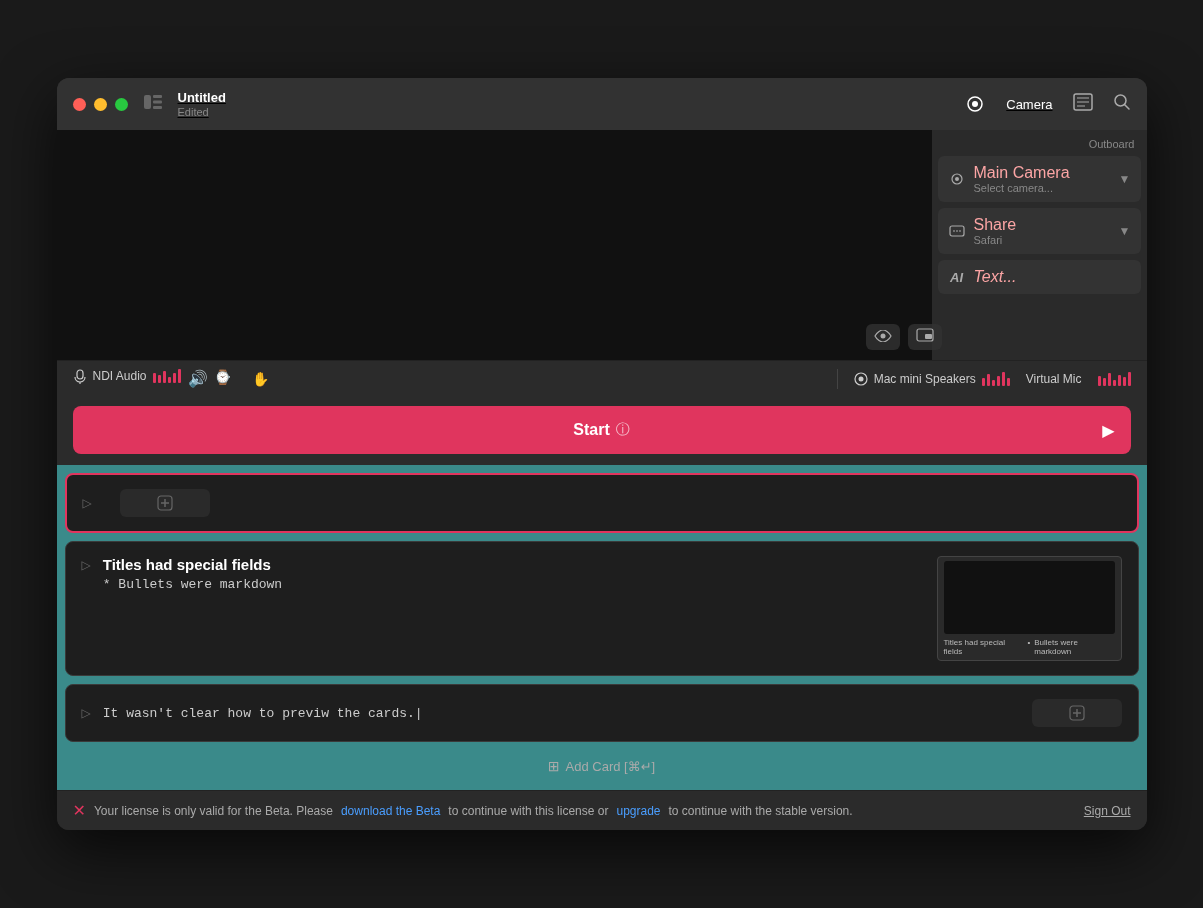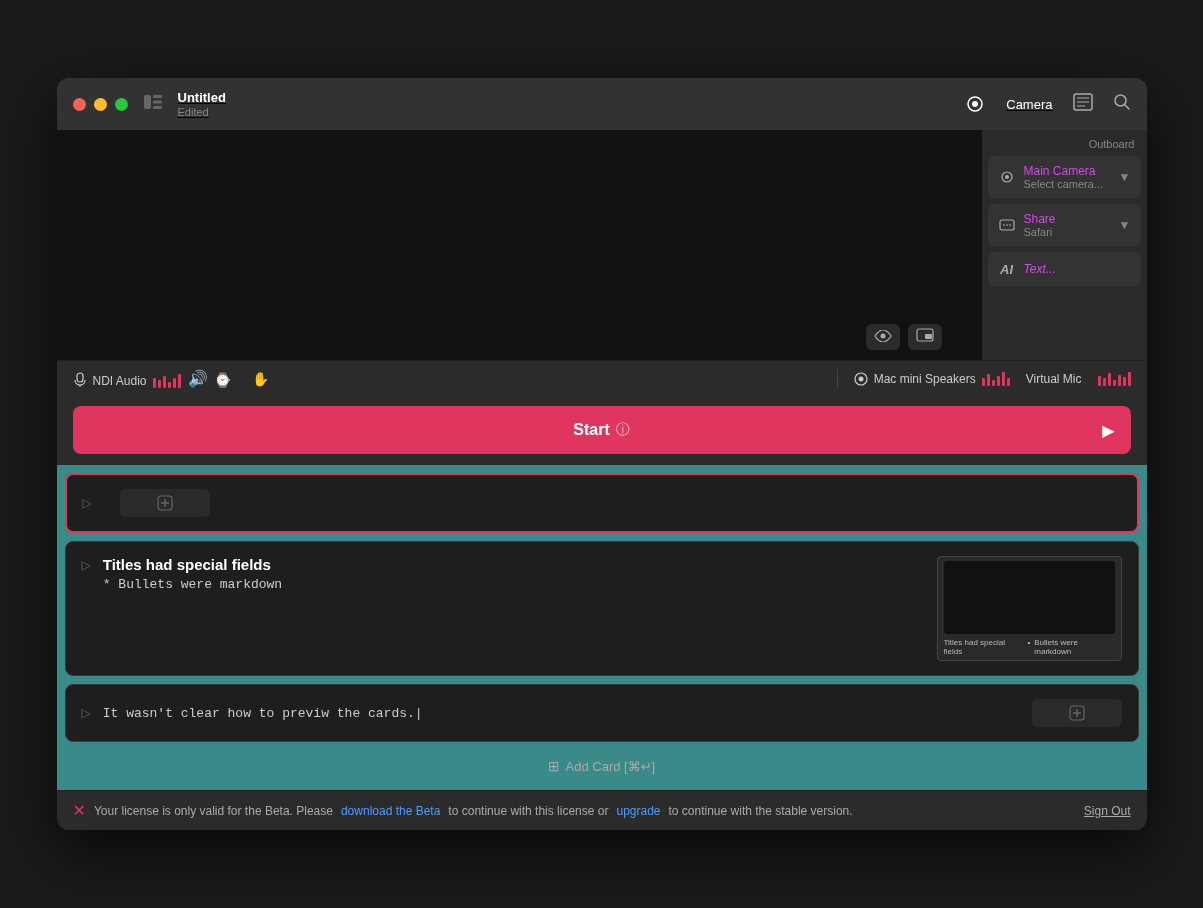--- a/index.html
+++ b/index.html
@@ -87,21 +87,21 @@
       background: #1a1a1a;
       display: flex;
       height: 230px;
       position: relative;
     }
     .preview-video {
       flex: 1;
       background: #111;
     }
     .preview-sidebar {
-      width: 165px;
+      width: 215px;
       background: #2a2a2a;
       display: flex;
       flex-direction: column;
       gap: 2px;
       padding: 4px 0;
     }
     .sidebar-top-label {
       color: #888;
       font-size: 11px;
       padding: 4px 12px 2px;
@@ -114,22 +114,22 @@
       padding: 8px 10px;
       display: flex;
       align-items: center;
       cursor: pointer;
       position: relative;
     }
     .sidebar-item-content {
       flex: 1;
     }
     .sidebar-item-title {
-      color: #d946ef;
-      font-size: 12px;
+      color: #fca5a5;
+      font-size: 16px;
       font-weight: 500;
     }
     .sidebar-item-sub {
       color: #888;
       font-size: 11px;
     }
     .sidebar-chevron {
       color: #888;
       font-size: 12px;
       margin-left: 6px;
@@ -183,21 +183,21 @@
       background: #2b2b2b;
       height: 36px;
       display: flex;
       align-items: center;
       padding: 0 16px;
       gap: 16px;
       border-top: 1px solid #222;
     }
     .audio-item {
       display: flex;
-      align-items: flex-end;
+      align-items: flex-start;
       gap: 6px;
       color: #ccc;
       font-size: 12px;
     }
     .audio-right {
       margin-left: auto;
       display: flex;
       align-items: center;
       gap: 16px;
     }

